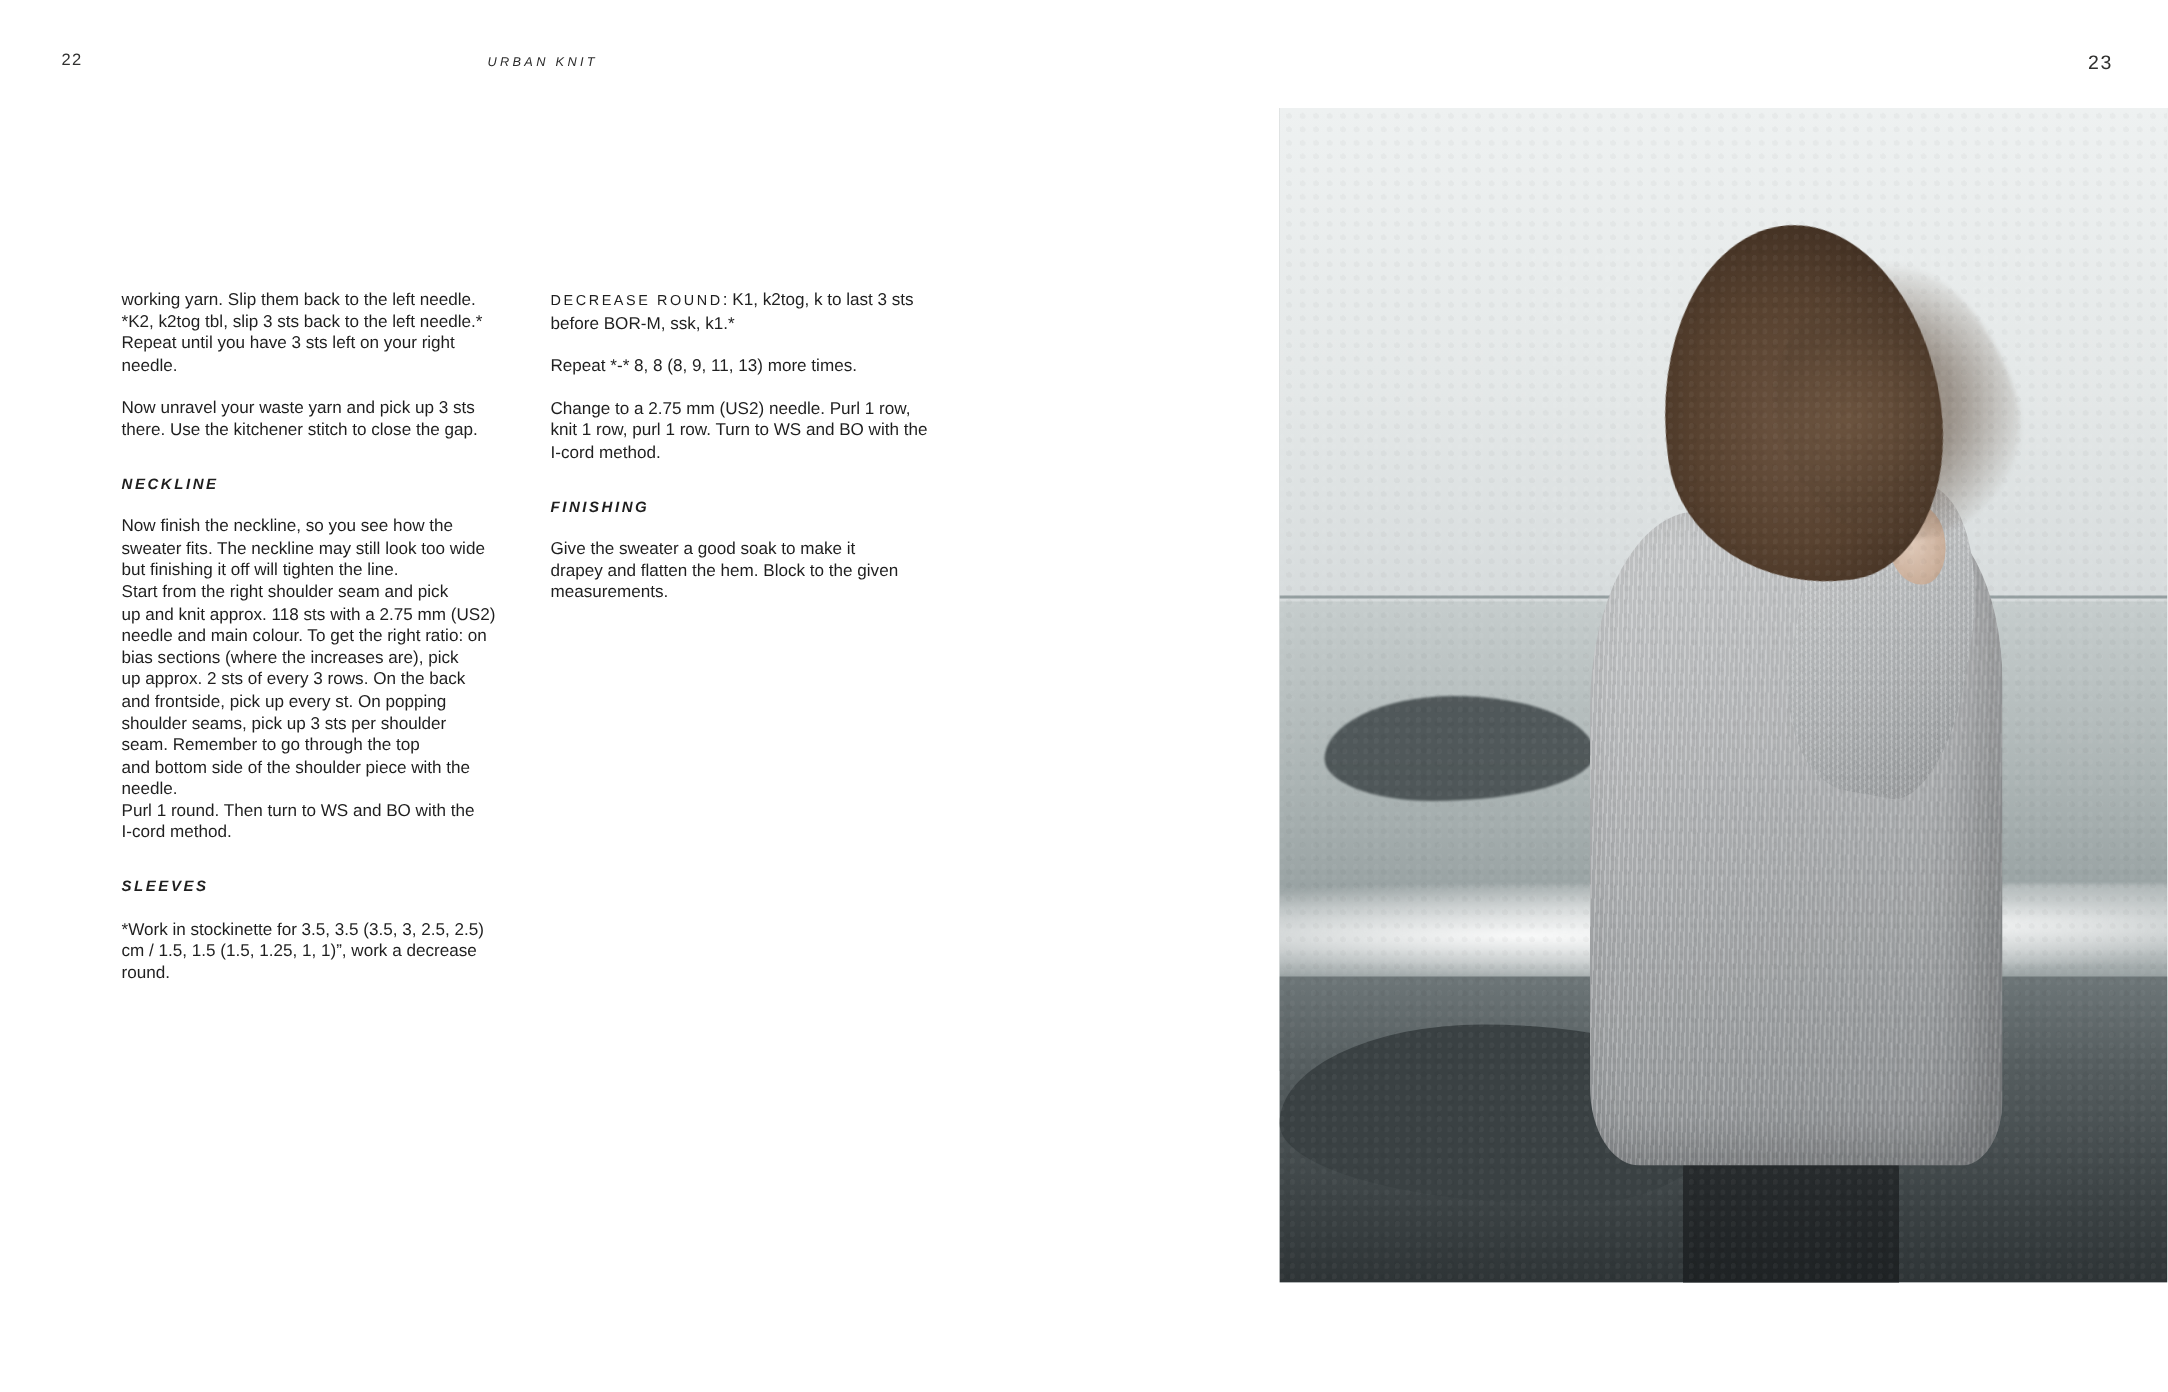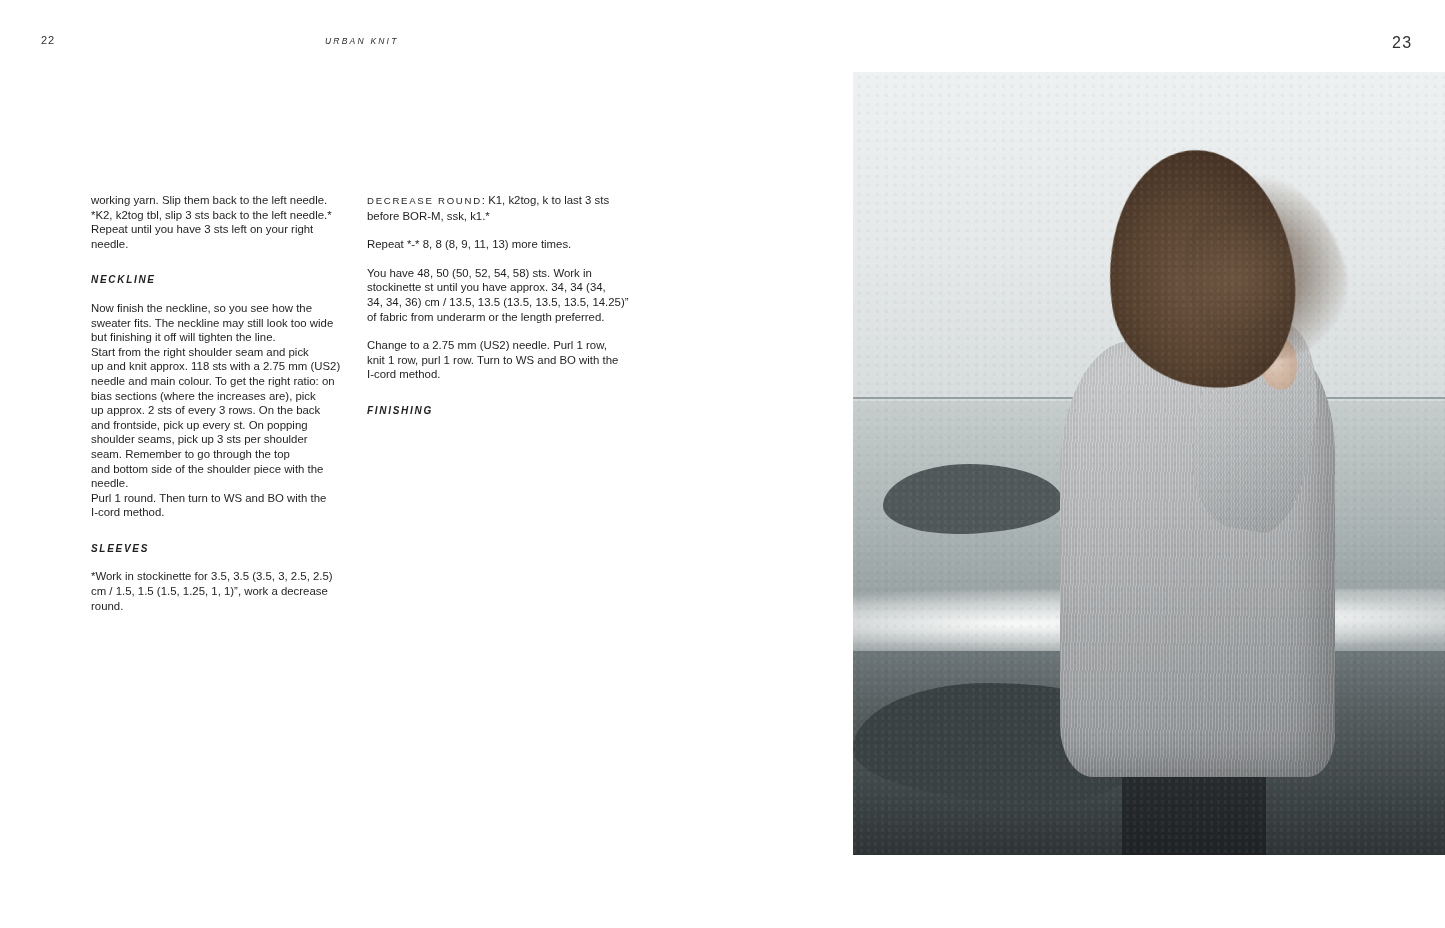--- a/index.html
+++ b/index.html
@@ -29,21 +29,21 @@
     left: 41px;
     top: 34px;
     font-size: 11px;
     letter-spacing: 0.08em;
     color: #30302f;
   }
   .folio-right {
     position: absolute;
     left: 1392px;
     top: 34px;
-    font-size: 16px;
+    font-size: 13px;
     letter-spacing: 0.08em;
     color: #30302f;
   }
   .running-title {
     position: absolute;
     left: 325px;
     top: 36px;
     font-size: 8.5px;
     letter-spacing: 0.26em;
     font-style: italic;
@@ -52,21 +52,21 @@
   }
 
   
   .col {
     position: absolute;
     width: 250px;
     font-size: 11.4px;
     line-height: 14.6px;
     color: #1f1f1f;
   }
-  .col-1 { left: 91px; top: 193px; }
+  .col-1 { left: 81px; top: 193px; }
   .col-2 { left: 367px; top: 193px; width: 262px; }
 
   .para {
     margin: 0 0 14px 0;
     white-space: pre-line;
   }
   .para:last-child { margin-bottom: 0; }
 
   .sec-head {
     margin: 22px 0 13px 0;
@@ -214,20 +214,22 @@
 
   <div class="folio-left">22</div>
   <div class="running-title">Urban Knit</div>
   <div class="folio-right">23</div>
 
   <div class="col col-1">
     <p class="para">working yarn. Slip them back to the left needle.
 *K2, k2tog tbl, slip 3 sts back to the left needle.*
 Repeat until you have 3 sts left on your right
 needle.</p>
+    <p class="para">Now unravel your waste yarn and pick up 3 sts
+there. Use the kitchener stitch to close the gap.</p>
 
     <h3 class="sec-head">Neckline</h3>
     <p class="para">Now finish the neckline, so you see how the
 sweater fits. The neckline may still look too wide
 but finishing it off will tighten the line.
 Start from the right shoulder seam and pick
 up and knit approx. 118 sts with a 2.75 mm (US2)
 needle and main colour. To get the right ratio: on
 bias sections (where the increases are), pick
 up approx. 2 sts of every 3 rows. On the back
@@ -243,29 +245,28 @@
     <p class="para">*Work in stockinette for 3.5, 3.5 (3.5, 3, 2.5, 2.5)
 cm / 1.5, 1.5 (1.5, 1.25, 1, 1)”, work a decrease
 round.</p>
   </div>
 
   <div class="col col-2">
     <p class="para"><span class="smallcaps-lead">Decrease round</span><span>: K1, k2tog, k to last 3 sts
 before BOR-M, ssk, k1.*</span></p>
 
     <p class="para">Repeat *-* 8, 8 (8, 9, 11, 13) more times.</p>
-    <p class="para">You have 48, 50 (50, 52, 54, 58) sts. Work in
-stockinette st until you have approx. 34, 34 (34,
-34, 34, 36) cm / 13.5, 13.5 (13.5, 13.5, 13.5, 14.25)”
-of fabric from underarm or the length preferred.</p>
     <p class="para">Change to a 2.75 mm (US2) needle. Purl 1 row,
 knit 1 row, purl 1 row. Turn to WS and BO with the
 I-cord method.</p>
 
     <h3 class="sec-head">Finishing</h3>
+    <p class="para">Give the sweater a good soak to make it
+drapey and flatten the hem. Block to the given
+measurements.</p>
   </div>
 
   <div class="photo">
     <div class="sky"></div>
     <div class="sea"></div>
     <div class="horizon"></div>
     <div class="rock-a"></div>
     <div class="foam"></div>
     <div class="rocks"></div>
     <div class="rock-b"></div>

